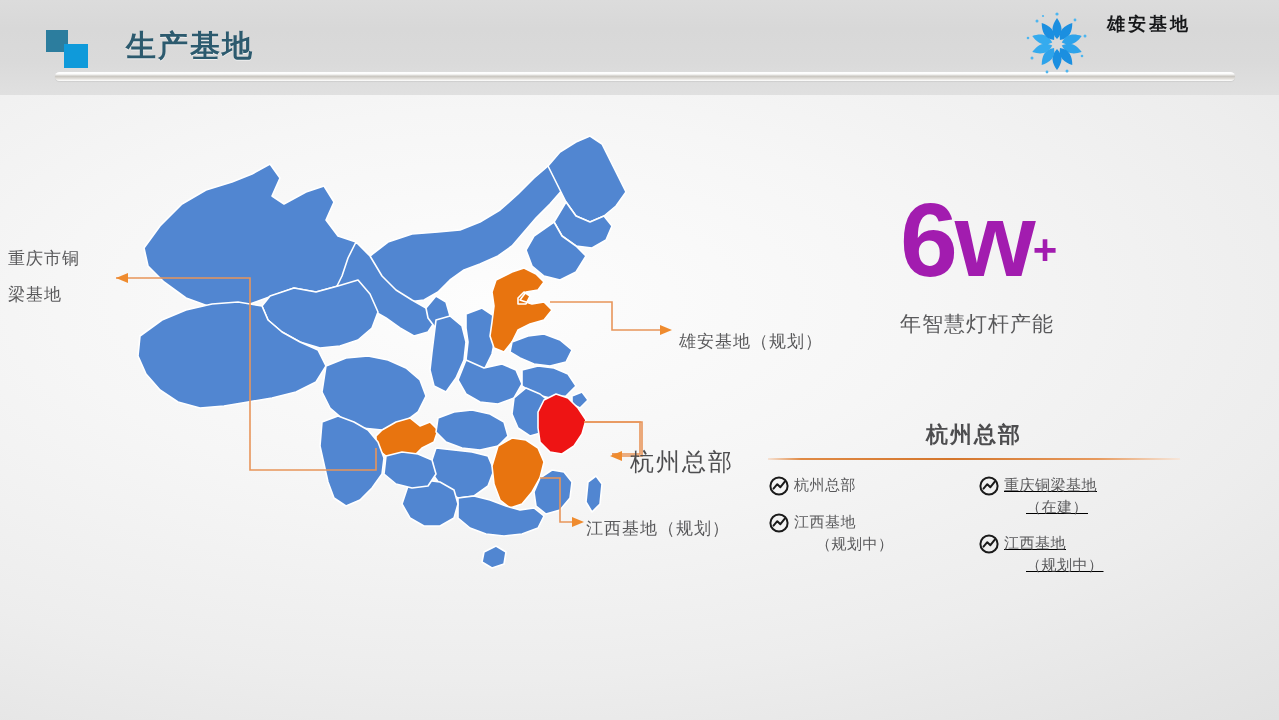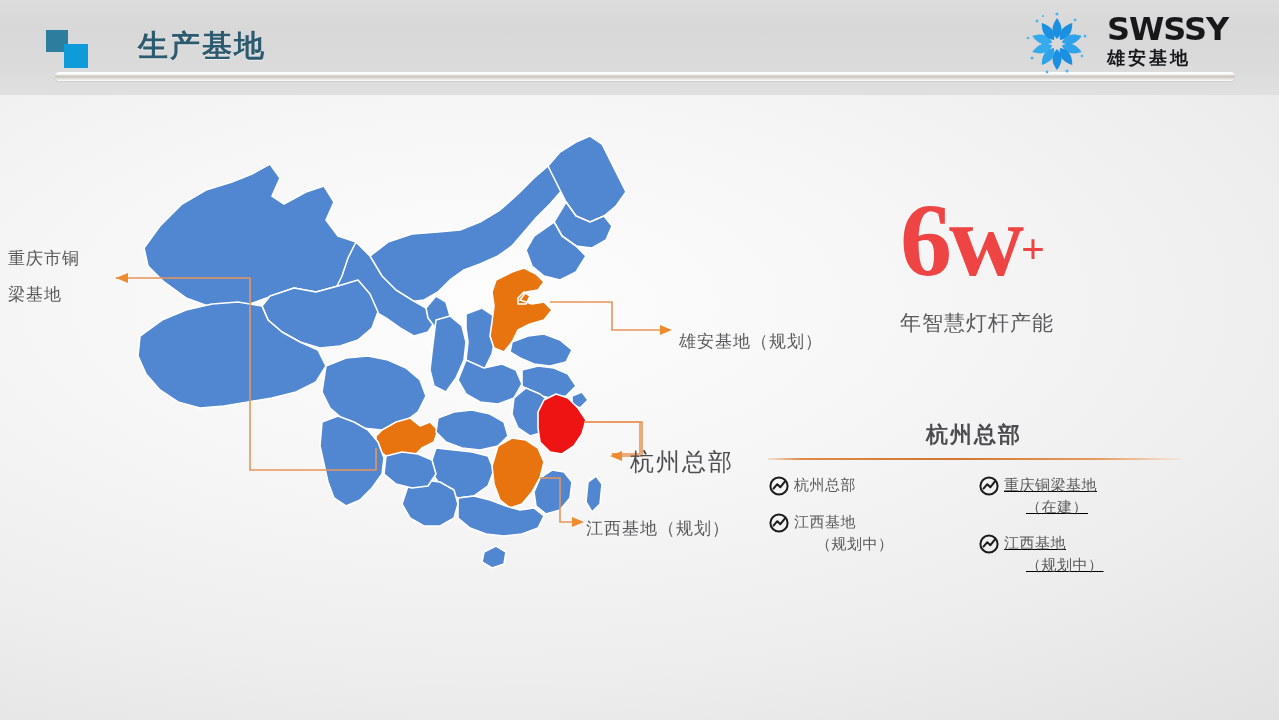--- a/index.html
+++ b/index.html
@@ -11,21 +11,21 @@
   }
   .stage{position:absolute;left:0;top:0;width:1279px;height:720px;}
 
   
   .header{position:absolute;left:0;top:0;width:1279px;height:95px;
     background:linear-gradient(180deg,#dcdcdc 0%,#d8d8d8 30%,#dadada 65%,#e0e0e0 100%);}
   .sq1{position:absolute;left:46px;top:30px;width:22px;height:22px;background:#2c7d9e;}
   .sq2{position:absolute;left:64px;top:44px;width:24px;height:24px;background:#0f9ada;}
   .title{position:absolute;left:126px;top:26px;font-size:30px;font-weight:bold;
     color:#2c5a6e;letter-spacing:2px;line-height:40px;
-    text-shadow:0 1px 0 rgba(255,255,255,.55);margin-left:12px;}
+    text-shadow:0 1px 0 rgba(255,255,255,.55);}
   .divider{position:absolute;left:55px;top:72px;width:1180px;height:9px;
     border-radius:5px;
     background:linear-gradient(180deg,#ffffff 0%,#fbfbfb 22%,#c9c6c0 48%,#dedbd6 70%,#ffffff 100%);
     box-shadow:0 1px 1px rgba(0,0,0,.07);}
 
   
   .logo{position:absolute;right:18px;top:8px;width:250px;height:70px;}
   .logo-mark{position:absolute;left:0px;top:4px;width:92px;height:64px;}
   .logo-text{position:absolute;left:96px;top:4px;}
   .logo-main{font-size:32px;font-weight:bold;color:#17181a;letter-spacing:-1px;
@@ -41,22 +41,22 @@
   
   .callout{position:absolute;color:#59595b;font-size:17px;line-height:29px;
     letter-spacing:1px;white-space:nowrap;}
   .callout-cq{left:8px;top:241px;width:100px;white-space:normal;line-height:36px;}
   .callout-xa{left:679px;top:327px;}
   .callout-jx{left:586px;top:514px;}
   .callout-hz{left:630px;top:447px;font-size:24px;color:#4d4d4f;letter-spacing:2px;}
 
   
   .stat{position:absolute;left:900px;top:188px;}
-  .stat-num{font-size:104px;font-weight:bold;color:#ef4444;line-height:104px;
-    font-family:Liberation Serif, serif;letter-spacing:-3px;}
+  .stat-num{font-size:104px;font-weight:bold;color:#a21caf;line-height:104px;
+    font-family:Liberation Sans, sans-serif;letter-spacing:-3px;}
   .stat-plus{font-size:42px;font-weight:bold;vertical-align:12px;letter-spacing:0;}
   .stat-cap{font-size:21px;color:#59595b;letter-spacing:1px;margin-top:8px;}
 
   
   .plan{position:absolute;left:768px;top:420px;width:412px;}
   .plan-title{font-size:22px;font-weight:bold;color:#4d4d4f;letter-spacing:2px;
     text-align:center;line-height:30px;}
   .plan-rule{margin-top:8px;height:2px;width:100%;
     background:linear-gradient(90deg,#f6e2d4 0%,#e08a45 8%,#d4762c 45%,#e79a5e 80%,#f6e7dc 100%);}
   .plan-grid{display:flex;margin-top:14px;}
@@ -107,21 +107,20 @@
                 <circle cx="-25" cy="14" r="1.5"></circle>
                 <circle cx="-29" cy="-6" r="1.3"></circle>
                 <circle cx="-20" cy="-23" r="1.5"></circle>
                 <circle cx="-14" cy="-28" r="1.1"></circle>
               </g>
             </g>
           </g>
         </svg>
       </div>
       <div class="logo-text">
-        <div class="logo-main">SWSSY</div>
         <div class="logo-sub">雄安基地</div>
       </div>
     </div>
   </div>
 
   <div class="map-wrap">
 
     <svg class="map-svg" width="560" height="440" viewBox="0 0 560 440">
       <g stroke="#ffffff" stroke-width="1.6" stroke-linejoin="round">
 

